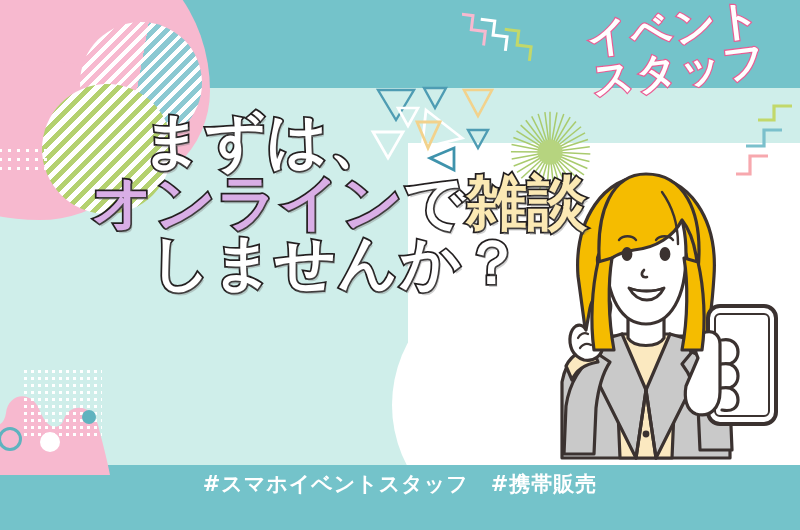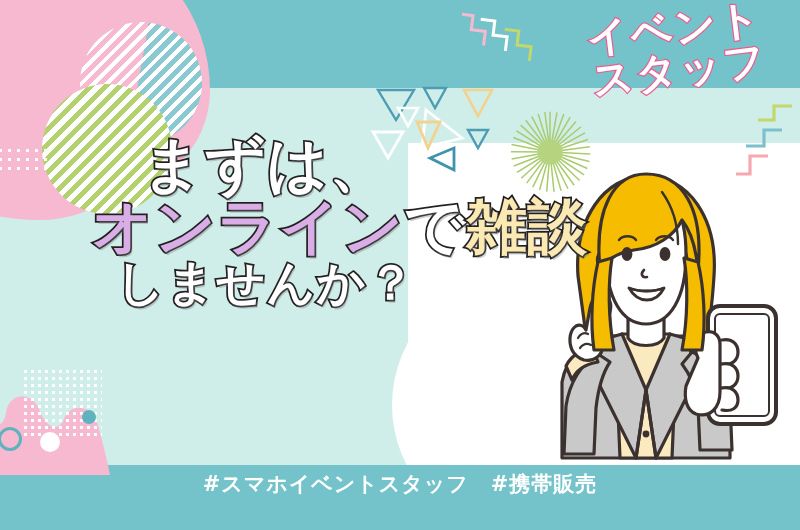--- a/index.html
+++ b/index.html
@@ -105,31 +105,31 @@
   
   .sunburst{
     position:absolute;left:508px;top:110px;width:84px;height:84px;
   }
 
   
   .zig{position:absolute;}
 
   
   .headline{
-    position:absolute;left:96px;top:136px;width:380px;
+    position:absolute;left:96px;top:112px;width:380px;
     line-height:0.96;
     font-family:"DejaVu Sans","Liberation Sans",sans-serif;
     font-weight:bold;
     letter-spacing:1px;
     user-select:none;
   }
   .hl-line{display:block;white-space:nowrap;}
   .hl1{font-size:60px;margin-left:46px;}
   .hl2{font-size:60px;margin-left:-4px;margin-top:4px;text-align:right;}
-  .hl3{font-size:48px;margin-left:20px;margin-top:4px;}
+  .hl3{font-size:60px;margin-left:54px;margin-top:4px;font-family:Liberation Serif, serif;}
 
   .t-white{
     color:#ffffff;
     -webkit-text-stroke:3.5px #231f20;
     paint-order:stroke fill;
     text-shadow:2px 3px 0 rgba(120,120,120,.35);
   }
   .t-purple{
     color:#d9aee6;
     -webkit-text-stroke:3.5px #231f20;

